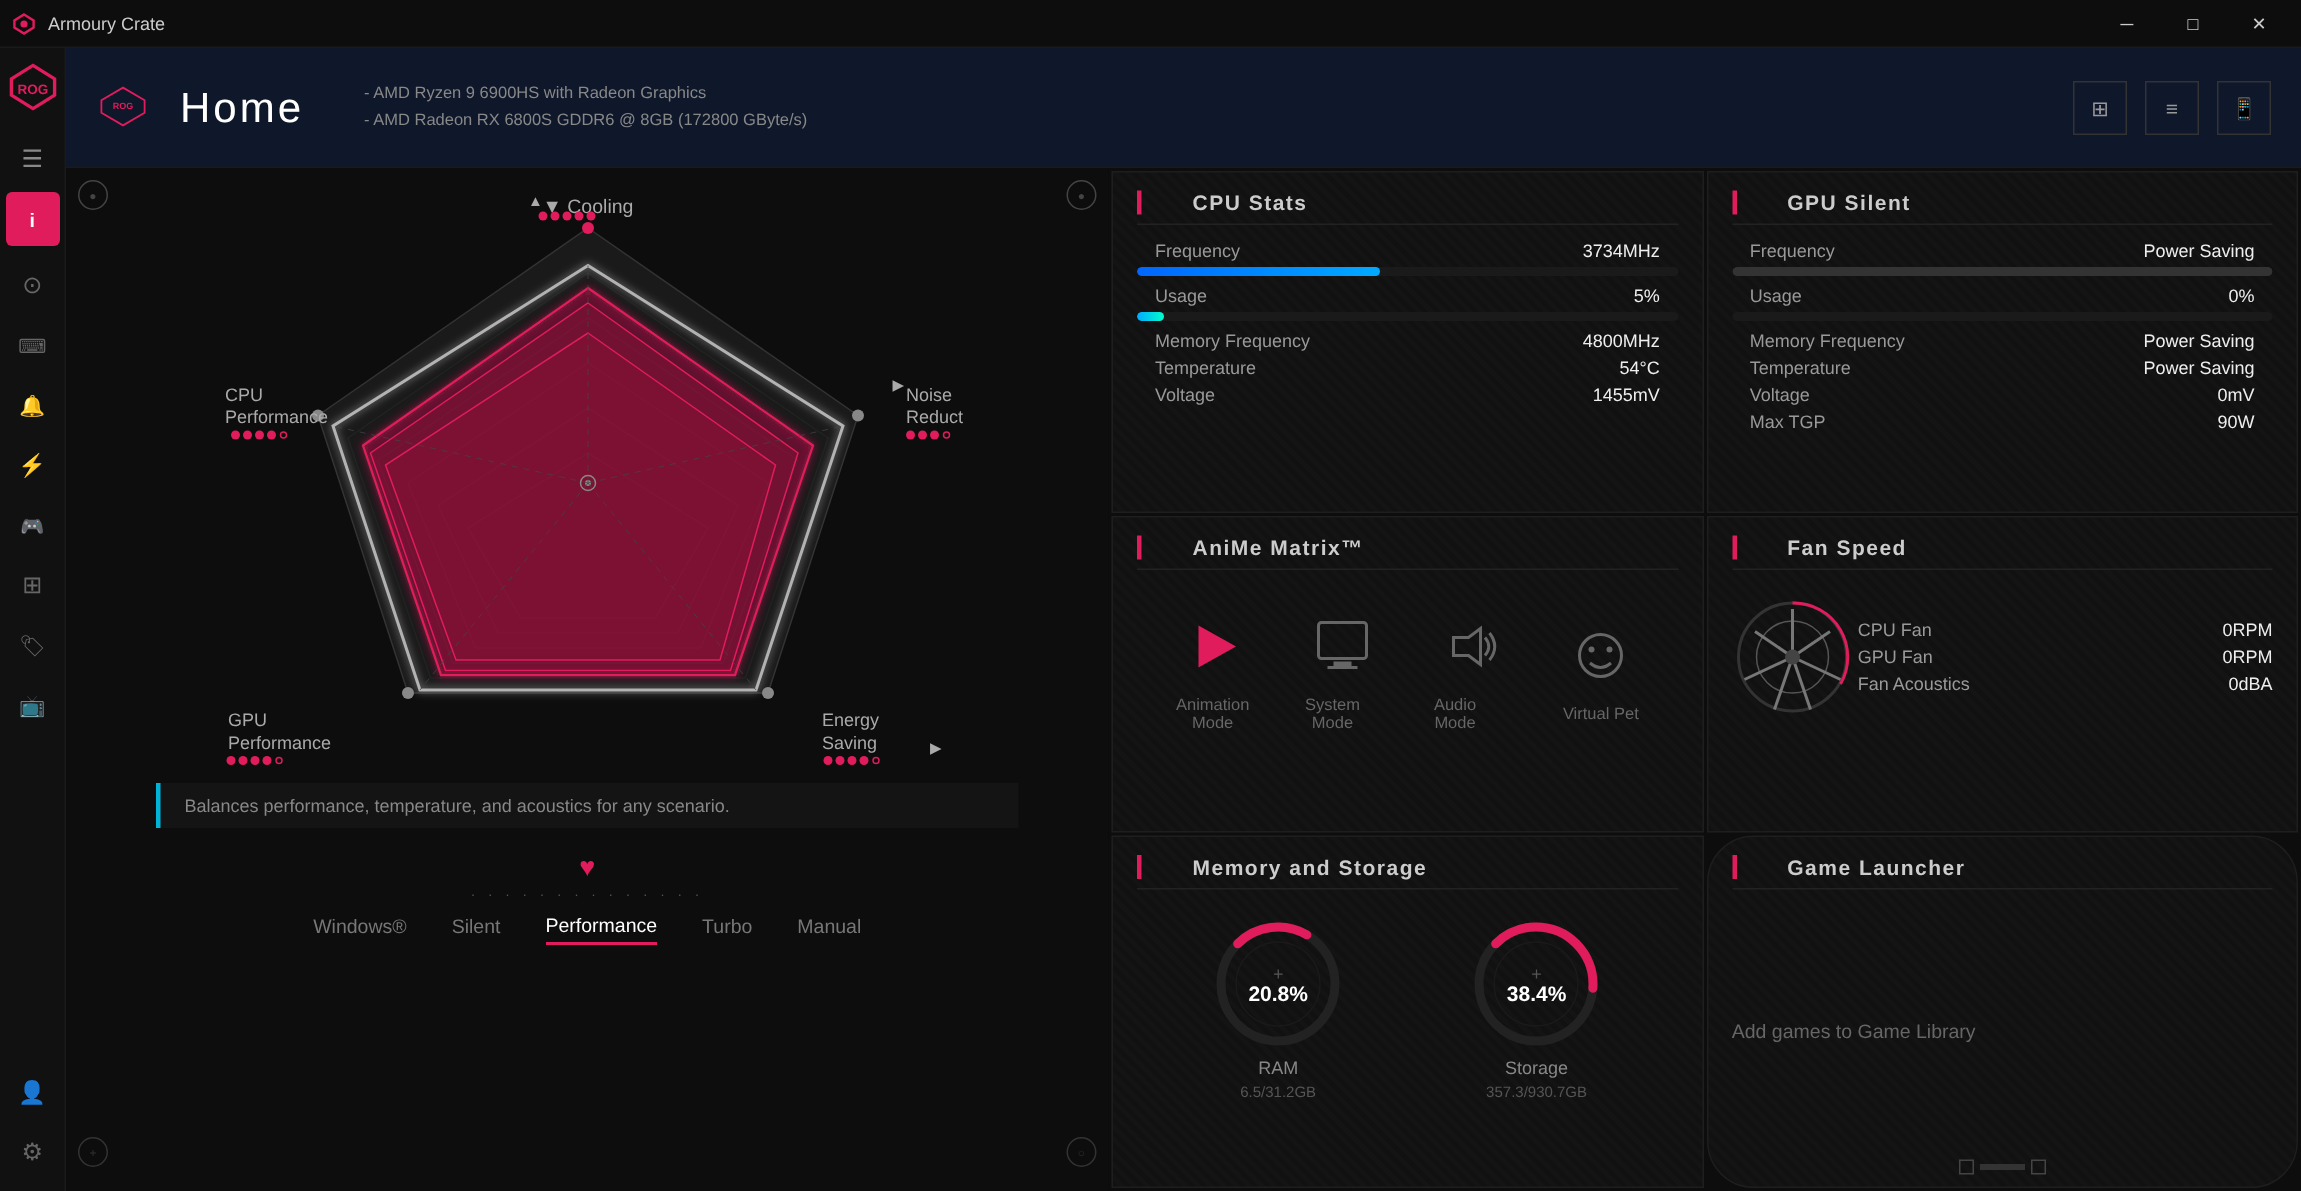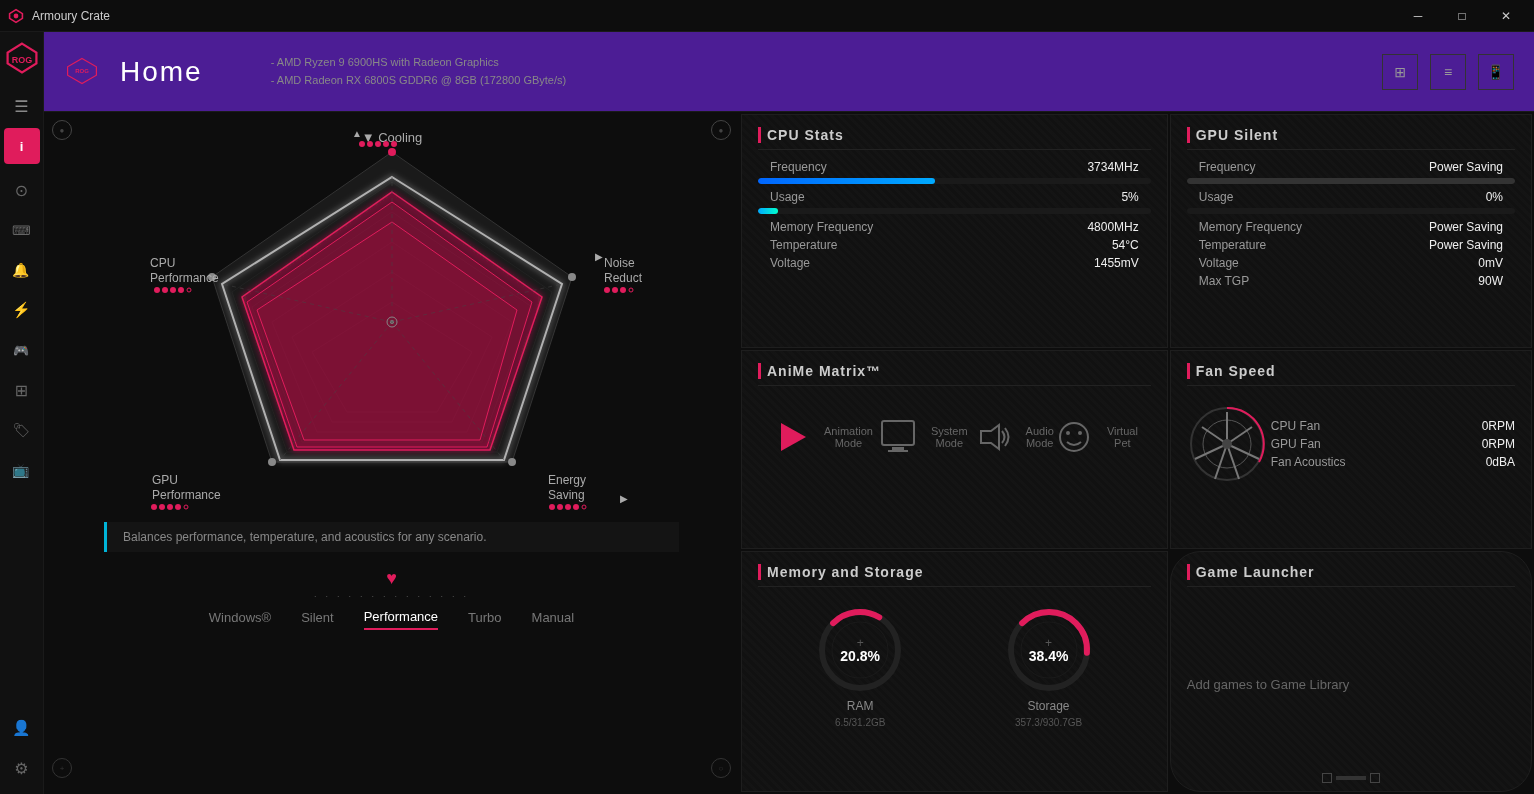--- a/index.html
+++ b/index.html
@@ -103,40 +103,40 @@
     
     .content {
       flex: 1;
       display: flex;
       flex-direction: column;
     }
 
     
     .header {
       height: 80px;
-      background: #4c1d95;
+      background: #0f172a;
       display: flex;
       align-items: center;
       padding: 0 20px;
       gap: 20px;
       border-bottom: 1px solid #1a1a1a;
     }
     .header-title {
       font-size: 28px;
       font-weight: 300;
       color: #fff;
       letter-spacing: 2px;
     }
     .header-info {
       margin-left: 20px;
       color: #888;
       font-size: 11px;
       line-height: 1.6;
     }
-    .header-info span { display: block; margin-left: 28px; }
+    .header-info span { display: block; }
     .header-info span::before { content: '- '; }
     .header-actions {
       margin-left: auto;
       display: flex;
       gap: 12px;
     }
     .header-btn {
       width: 36px;
       height: 36px;
       background: transparent;
@@ -243,20 +243,21 @@
     .stat-card-indicator {
       width: 3px;
       height: 16px;
       background: #e01c5c;
     }
     .stat-card-title {
       font-size: 14px;
       font-weight: 600;
       color: #ccc;
       letter-spacing: 1px;
+      margin-left: 28px;
     }
 
     .stat-row {
       display: flex;
       justify-content: space-between;
       align-items: center;
       margin: 4px 12px;
     }
     .stat-label {
       font-size: 12px;
@@ -292,22 +293,22 @@
       grid-column: 1;
     }
     .anime-icons {
       display: flex;
       justify-content: space-around;
       align-items: center;
       padding: 16px 8px;
     }
     .anime-icon-item {
       display: flex;
-      flex-direction: row;
-      align-items: center;
+      flex-direction: column;
+      align-items: flex-start;
       gap: 8px;
       cursor: pointer;
     }
     .anime-icon {
       width: 50px;
       height: 50px;
       display: flex;
       align-items: center;
       justify-content: center;
       font-size: 28px;

